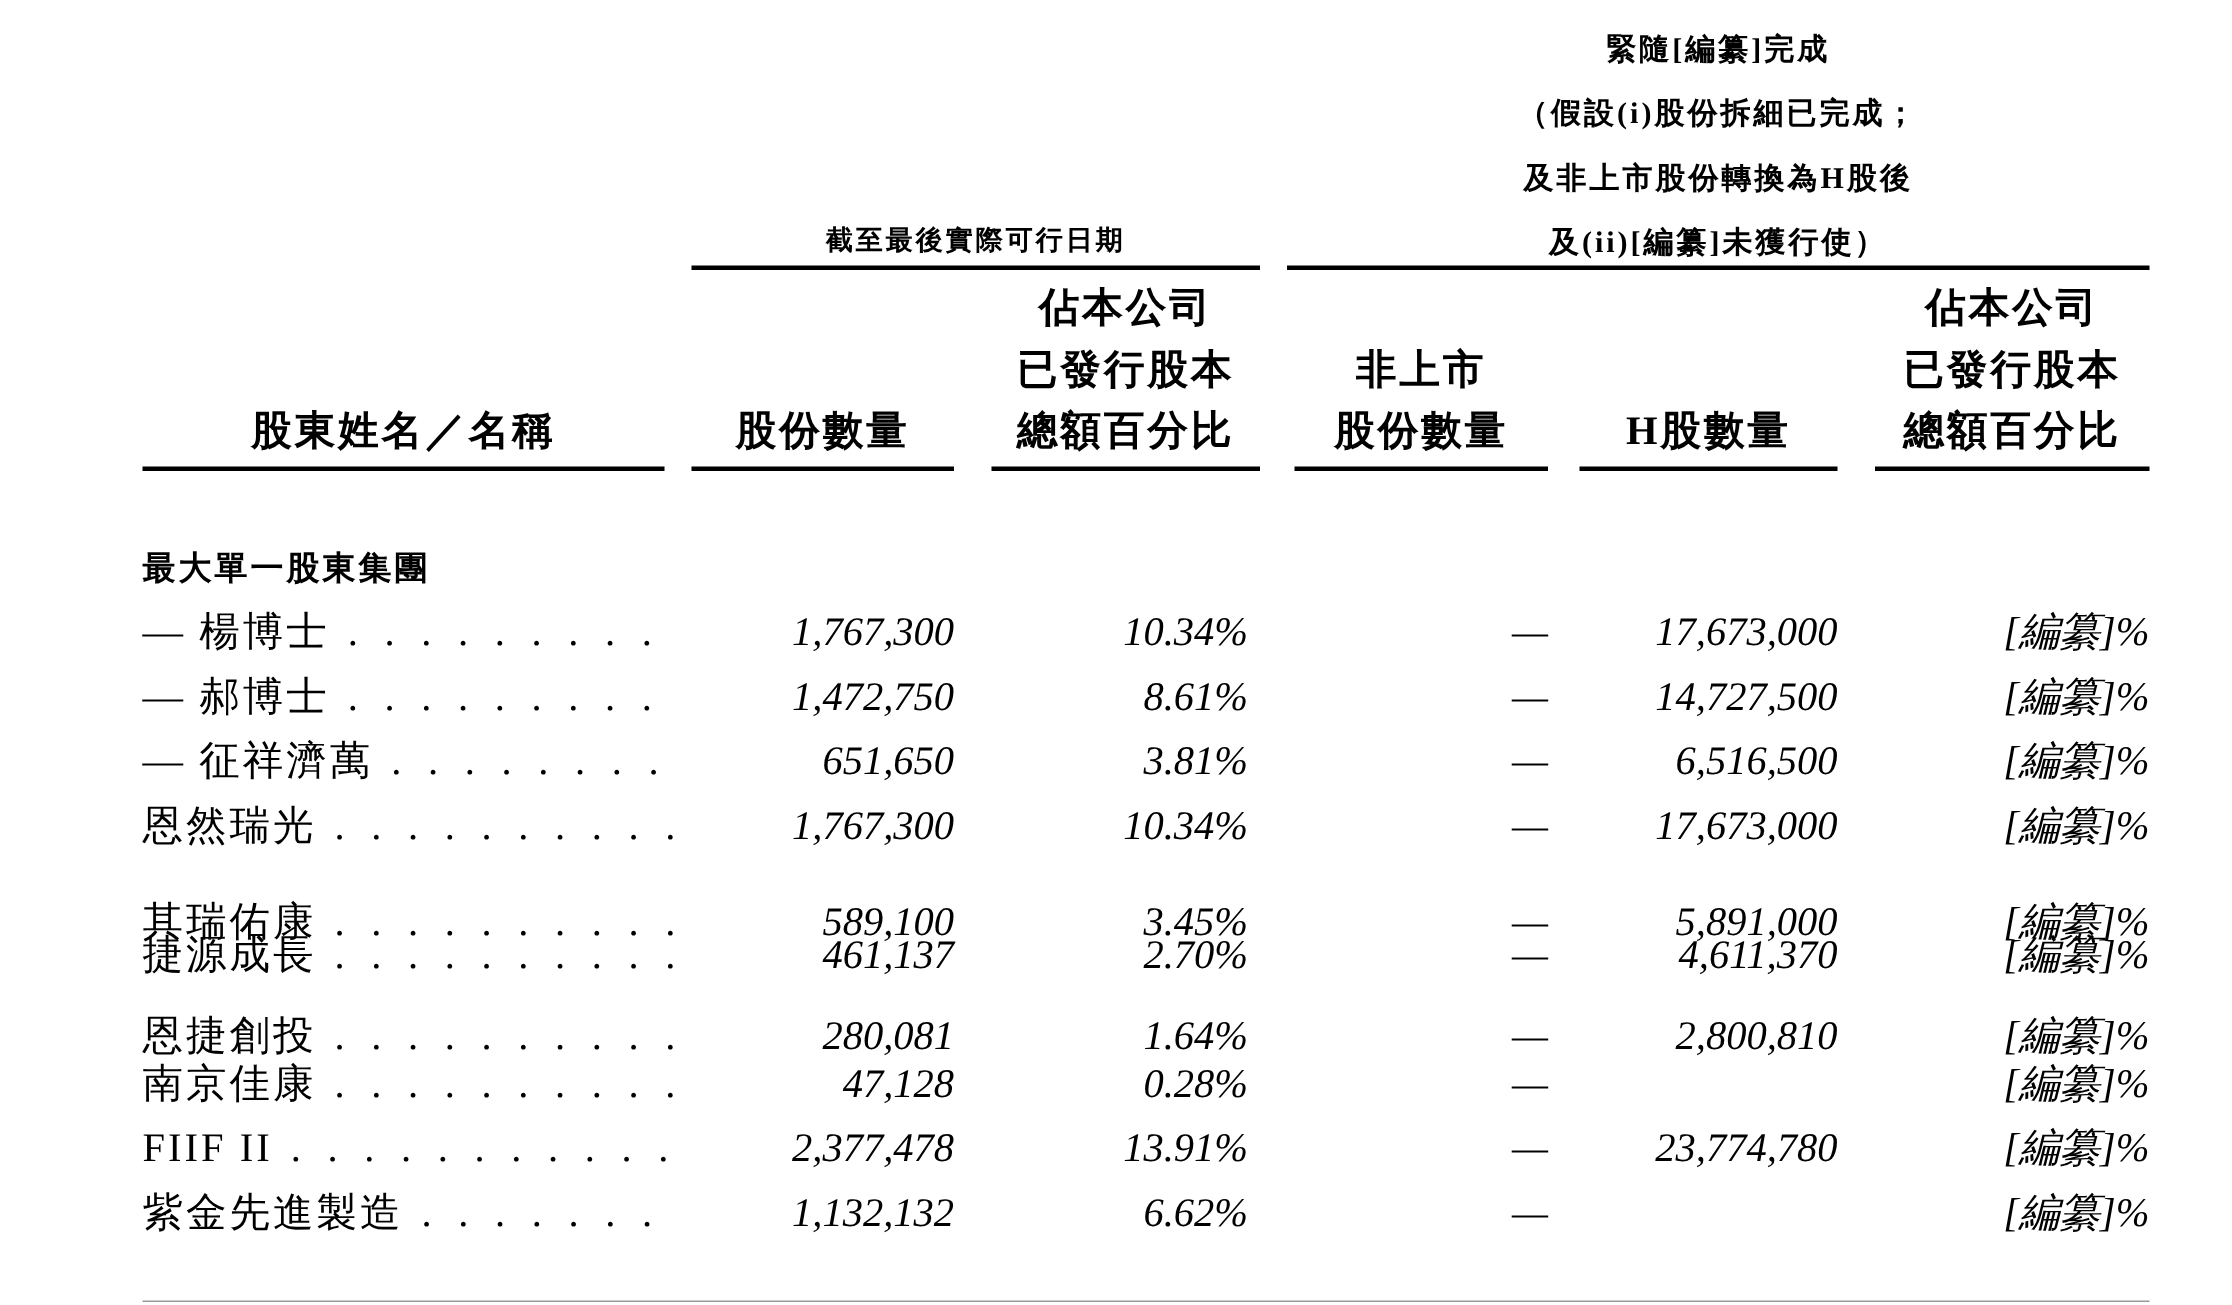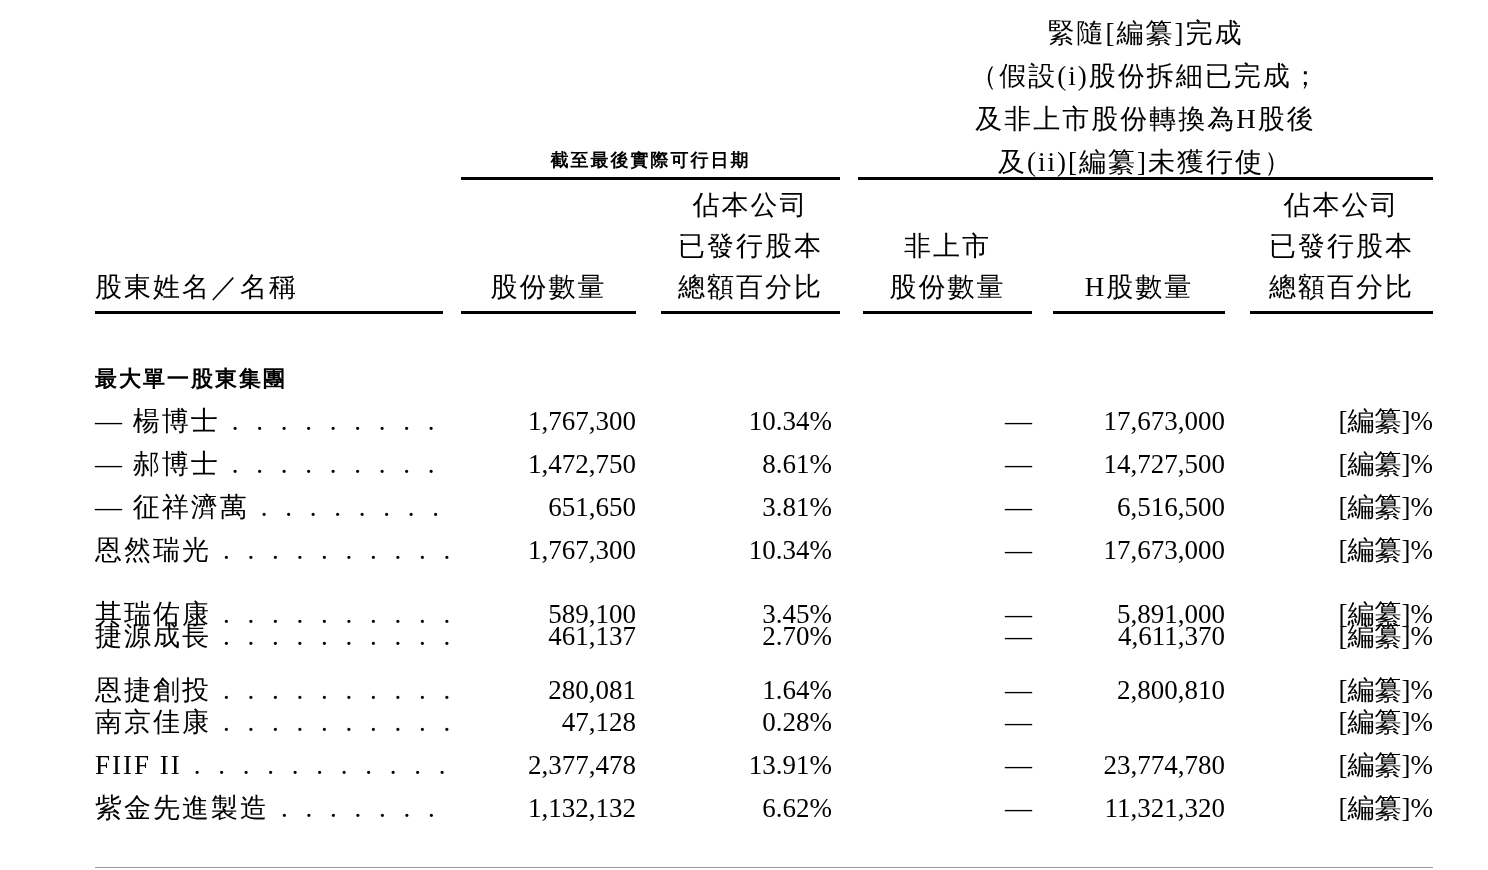--- a/index.html
+++ b/index.html
@@ -15,44 +15,44 @@
   .c-name   { left:95px;   width:348px; }
   .c-shares { left:461px;  width:175px; }
   .c-pct1   { left:661px;  width:179px; }
   .c-unl    { left:863px;  width:169px; }
   .c-hsh    { left:1053px; width:172px; }
   .c-pct2   { left:1250px; width:183px; }
 
   
   .hdr-right {
     position:absolute; left:858px; top:12px; width:575px;
-    font-size:27px; font-weight:normal; text-align:center; line-height:43px;
+    font-size:20px; font-weight:bold; text-align:center; line-height:43px;
   }
   .hdr-left-group {
     position:absolute; left:461px; top:144px; width:379px; height:33px;
     font-size:18px; font-weight:bold; text-align:center; line-height:33px;
   }
   .rule { position:absolute; height:3px; background:#000; }
   .rule-group-left  { left:461px; width:379px; top:177px; }
   .rule-group-right { left:858px; width:575px; top:177px; }
 
   
   .colhead {
     position:absolute; top:185px; height:123px;
     display:flex; flex-direction:column; justify-content:flex-end;
-    font-size:27px; font-weight:normal; line-height:41px; text-align:center;
-  }
-  .colhead.left-align { text-align:left; }
+    font-size:27px; font-weight:bold; line-height:41px; text-align:center;
+  }
+  .colhead.left-align { text-align:center; }
   .col-rule { top:311px; }
 
   
   .tbody { position:absolute; left:0; top:357px; width:1488px; height:473px; }
   .trow  { position:absolute; left:0; width:1488px; height:43px; }
   .cell  { position:absolute; top:0; height:43px; line-height:43px; font-size:27px; white-space:nowrap; }
-  .num   { text-align:right; }
+  .num   { text-align:right;font-style:italic; }
   .c-pct1.num { padding-right:8px; box-sizing:border-box; }
   .nm { letter-spacing:2px; }
   .leader { margin-left:12px; word-spacing:11px; letter-spacing:0; }
   .section-title { font-weight:bold; font-size:22px; letter-spacing:2px; }
 
   .bottom-hairline {
     position:absolute; left:95px; top:867px; width:1338px; height:1px;
     background:#9a9a9a;
   }
 </style>
@@ -207,19 +207,18 @@
     <div class="cell c-pct2 num">[編纂]%</div>
   </div>
 
   <div class="trow" style="top: 430px;">
     <div class="cell c-name">
       <span class="nm">紫金先進製造</span><span class="leader">. . . . . . .</span>
     </div>
     <div class="cell c-shares num">1,132,132</div>
     <div class="cell c-pct1 num">6.62%</div>
     <div class="cell c-unl num">—</div>
-    <div class="cell c-hsh num">11,321,320</div>
     <div class="cell c-pct2 num">[編纂]%</div>
   </div>
 </div>
 
   <div class="bottom-hairline"></div>
 </div>
 
 </body></html>

